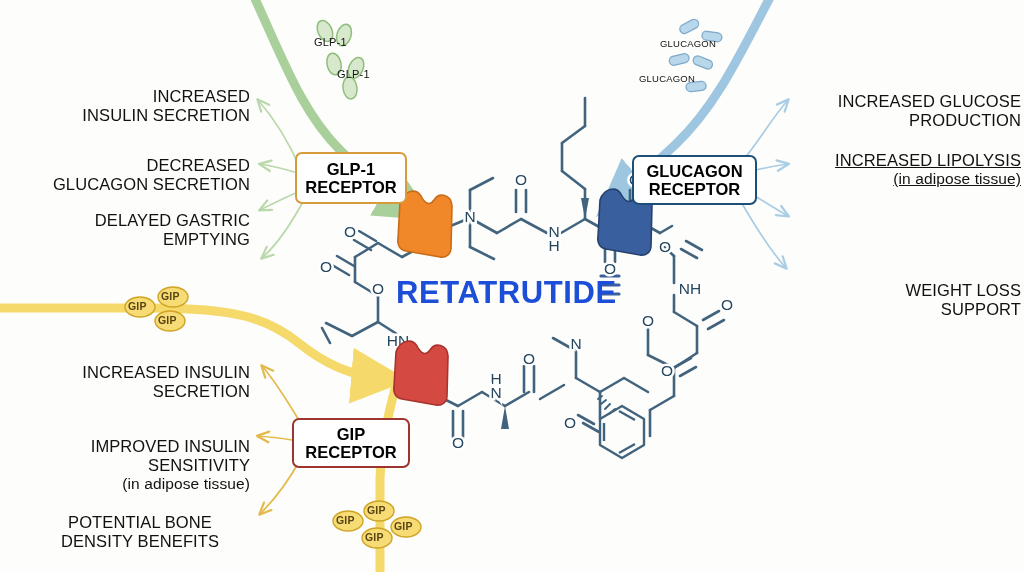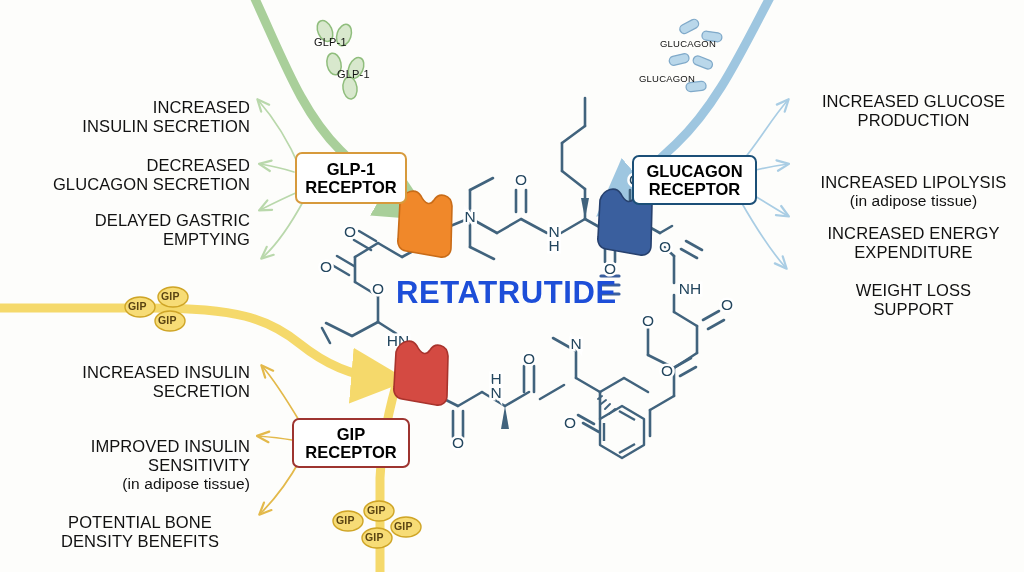--- a/index.html
+++ b/index.html
@@ -18,21 +18,21 @@
   .label{
     position:absolute;
     font-size:16.5px;
     line-height:1.16;
     color:#111;
     letter-spacing:.1px;
     white-space:pre-line;
   }
   .label .sub{font-size:15.5px;}
   .label.right{text-align:right;}
-  .label.left{text-align:center;}
+  .label.left{text-align:right;}
 
   
   .rbox{
     position:absolute;
     background:#ffffff;
     border:2px solid #000;
     border-radius:7px;
     font-weight:bold;
     font-size:16.5px;
     line-height:1.12;
@@ -342,44 +342,40 @@
   <div class="rbox" id="rbox-glucagon" style="left:632px;top:155px;width:125px;height:50px;">
     <span>GLUCAGON
 RECEPTOR</span>
   </div>
 
   <div class="rbox" id="rbox-gip" style="left:292px;top:418px;width:118px;height:50px;">
     <span>GIP
 RECEPTOR</span>
   </div>
 
-  <div class="label right" style="left:40px;top:79px;width:210px;">
+  <div class="label right" style="left:40px;top:68px;width:210px;">
     <span>INCREASED
 INSULIN SECRETION</span>
   </div>
   <div class="label right" style="left:30px;top:137px;width:220px;text-align:right;">
     <span>DECREASED
 GLUCAGON SECRETION</span>
   </div>
   <div class="label right" style="left:40px;top:192px;width:210px;">
     <span>DELAYED GASTRIC
 EMPTYING</span>
   </div>
 
   <div class="label left" style="left:806px;top:73px;width:215px;">
     <span>INCREASED GLUCOSE
 PRODUCTION</span>
   </div>
-  <div class="label left" style="left:806px;top:154px;width:215px;">
+  <div class="label left" style="left:806px;top:132px;width:215px;text-decoration:underline;">
     <span>INCREASED LIPOLYSIS</span>
     <div class="sub">(in adipose tissue)</div>
-  </div>
-  <div class="label left" style="left:806px;top:205px;width:215px;">
-    <span>INCREASED ENERGY
-EXPENDITURE</span>
   </div>
   <div class="label left" style="left:806px;top:262px;width:215px;">
     <span>WEIGHT LOSS
 SUPPORT</span>
   </div>
 
   <div class="label right" style="left:30px;top:344px;width:220px;">
     <span>INCREASED INSULIN
 SECRETION</span>
   </div>

